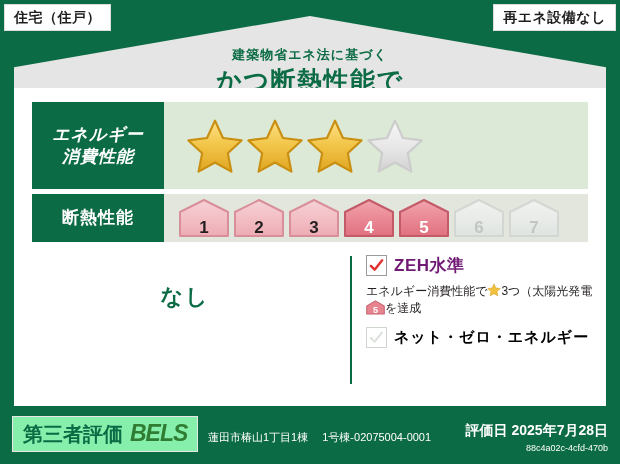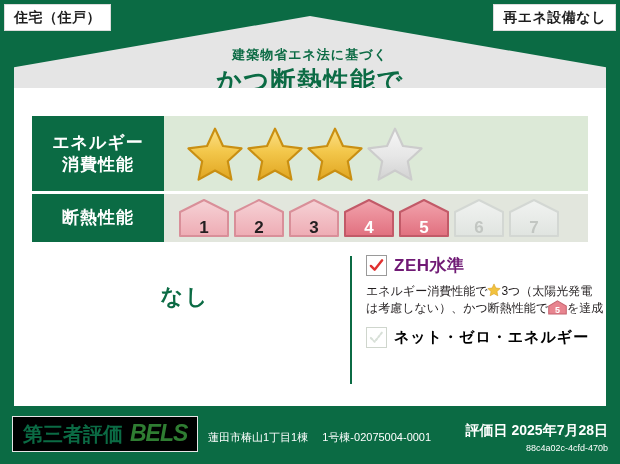--- a/index.html
+++ b/index.html
@@ -37,21 +37,21 @@
   }
 
   
   .card{
     position:absolute;left:14px;top:88px;width:592px;height:318px;
     background:#ffffff;
   }
 
   
   .perf-row{position:absolute;left:18px;display:flex;align-items:stretch;}
-  .row-energy{top:28px;height:75px;width:556px;}
+  .row-energy{top:14px;height:87px;width:556px;font-style:italic;}
   .row-insul{top:106px;height:48px;width:556px;}
 
   .row-label{
     width:132px;background:#0b6b44;color:#ffffff;
     display:flex;align-items:center;justify-content:center;text-align:center;
     font-size:17px;font-weight:bold;line-height:1.25;letter-spacing:1px;
   }
   .row-value{
     flex:1;display:flex;align-items:center;
     padding-left:22px;
@@ -113,21 +113,21 @@
     position:absolute;left:0;right:0;bottom:0;text-align:center;
     font-size:9px;color:#fff;line-height:1;
   }
   .nze-row{display:flex;align-items:center;gap:7px;margin-top:9px;}
   .chk-off{border-color:#cfd6cd;}
   .nze-label{color:#000000;font-size:15px;font-weight:bold;letter-spacing:1px;}
 
   
   .footer{position:absolute;left:0;top:406px;width:620px;height:58px;background:#0b6b44;}
   .bels-box{
-    position:absolute;left:12px;top:10px;background:#000000;
+    position:absolute;left:12px;top:10px;background:#86efac;
     padding:5px 10px 6px;display:flex;align-items:center;gap:7px;
     border:1px solid #e6e6e6;
   }
   .bels-jp{color:#0b6b44;font-size:20px;font-weight:bold;letter-spacing:0px;line-height:1;}
   .bels-en{color:#2f7d32;font-size:23px;font-weight:bold;font-style:italic;line-height:1;letter-spacing:-1px;}
   .addr{
     position:absolute;left:208px;top:24px;color:#ffffff;font-size:11px;letter-spacing:0px;
   }
   .addr .unit{margin-left:14px;}
   .eval{
@@ -309,21 +309,21 @@
             <svg viewBox="0 0 16 16">
               <path d="M2 8.5 L6 12.5 L14 2.5" fill="none" stroke="#e03030" stroke-width="2.6" stroke-linecap="round" stroke-linejoin="round"></path>
             </svg>
           </span>
           <span class="zeh-title">ZEH水準</span>
         </div>
         <div class="zeh-desc">
           <span>エネルギー消費性能で</span><span class="mini-star"><svg viewBox="0 0 24 24">
                 <polygon points="12,1.6 15.2,8.6 22.6,9.5 17.1,14.6 18.6,22 12,18.3 5.4,22 6.9,14.6 1.4,9.5 8.8,8.6" fill="#f2c23e" stroke="#d79f22" stroke-width="1"></polygon>
               </svg></span><span>3つ（太陽光発電</span><br>
-          <span>は考慮しない）、かつ断熱性能で</span><span class="mini-house"><svg viewBox="0 0 26 20">
+          <span class="mini-house"><svg viewBox="0 0 26 20">
                 <polygon points="13,1 25,8 25,19 1,19 1,8" fill="#e8848f" stroke="#c4636e" stroke-width="1.4"></polygon>
               </svg><b>5</b></span><span>を達成</span>
         </div>
         <div class="nze-row">
           <span class="chk chk-off">
             <svg viewBox="0 0 16 16">
               <path d="M2 8.5 L6 12.5 L14 2.5" fill="none" stroke="#d8e0d8" stroke-width="2.2" stroke-linecap="round" stroke-linejoin="round" stroke-dasharray="2 2"></path>
             </svg>
           </span>
           <span class="nze-label">ネット・ゼロ・エネルギー</span>

